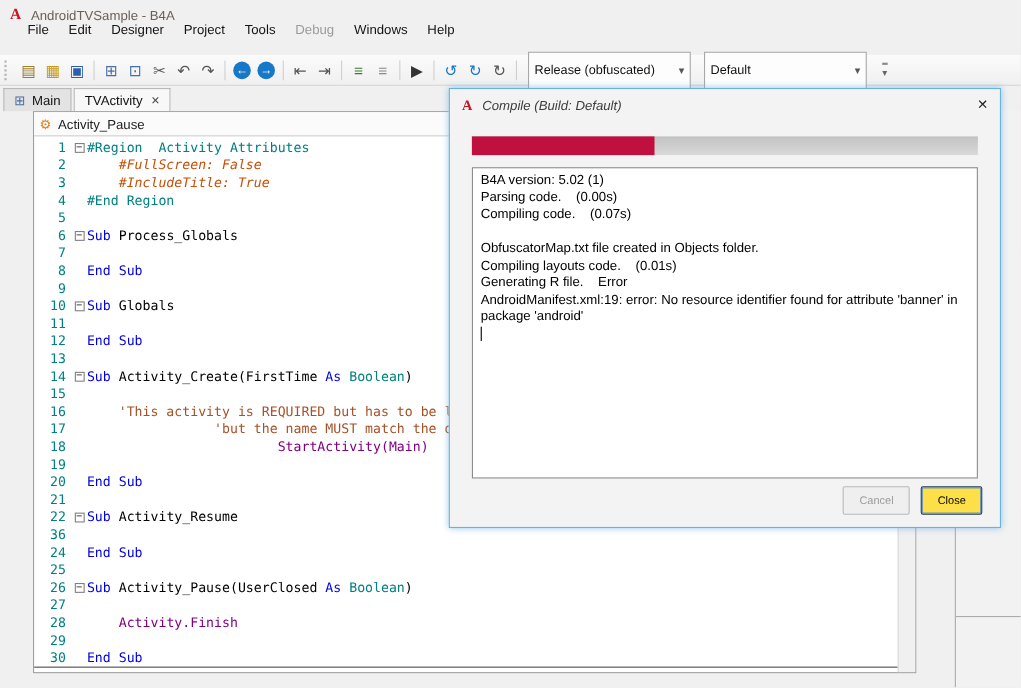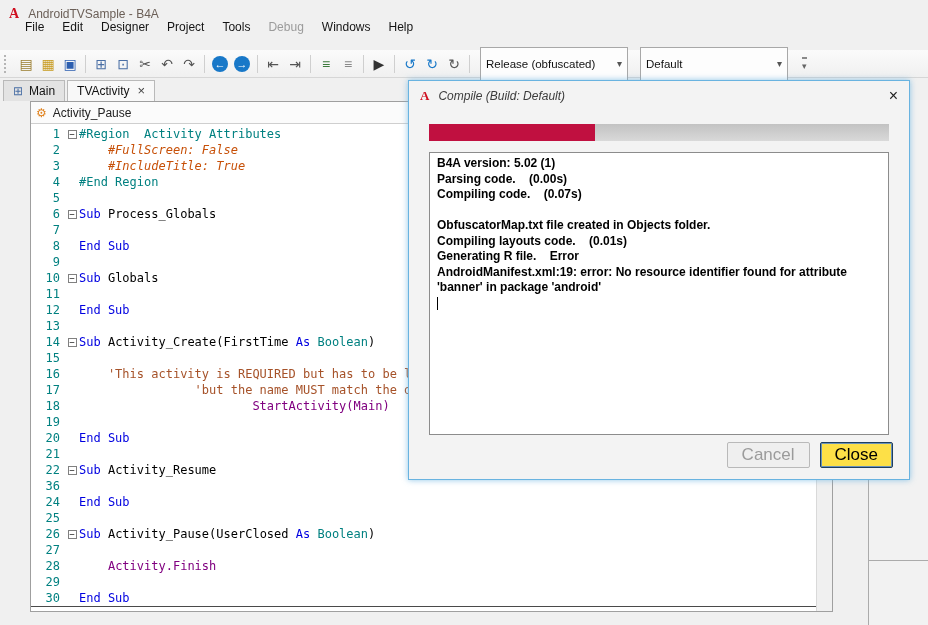--- a/index.html
+++ b/index.html
@@ -76,24 +76,24 @@
   .dlg-header{height:30px;display:flex;align-items:center;padding:0 11px;}
   .dlg-logo{color:#cf1020;font-weight:bold;font-size:13px;font-family:"Liberation Serif",serif;}
   .dlg-title{margin-left:9px;color:#3c3c3c;font-style:italic;}
   .dlg-close{margin-left:auto;color:#222;font-size:16px;line-height:16px;}
   .dlg-progress{position:absolute;left:20px;right:20px;top:43px;height:17px;
                 background:linear-gradient(#c2c2c2,#d9d9d9);}
   .dlg-progress-fill{height:100%;}
   .dlg-log{position:absolute;left:20px;right:20px;top:71px;height:283px;background:#fff;
            border:1px solid #8c8c8c;padding:3px 7px;box-sizing:border-box;font-size:12px;
            line-height:15.5px;color:#000;overflow:hidden;}
-  .log-line{white-space:pre-wrap;font-weight:bold;}
+  .log-line{white-space:pre-wrap;}
   .log-caret{width:1px;height:13px;background:#000;margin-top:1px;}
   .dlg-buttons{position:absolute;right:16px;bottom:11px;display:flex;gap:10px;}
-  .btn{height:22px;padding:12px 14px;display:flex;align-items:center;font-size:17px;border-radius:2px;box-sizing:border-box;}
+  .btn{height:22px;padding:12px 14px;display:flex;align-items:center;font-size:10px;border-radius:2px;box-sizing:border-box;}
   .btn-cancel{background:#efefef;border:1px solid #b9b9b9;color:#9b9b9b;}
   .btn-close{background:#fde047;border:1px solid #1f3e5f;box-shadow:inset 0 0 0 1px #6a93ba;color:#000;}
 </style>
 </head>
 <body>
 
 <div class="window">
 
   <div class="titlebar">
     <span class="app-logo">A</span>

